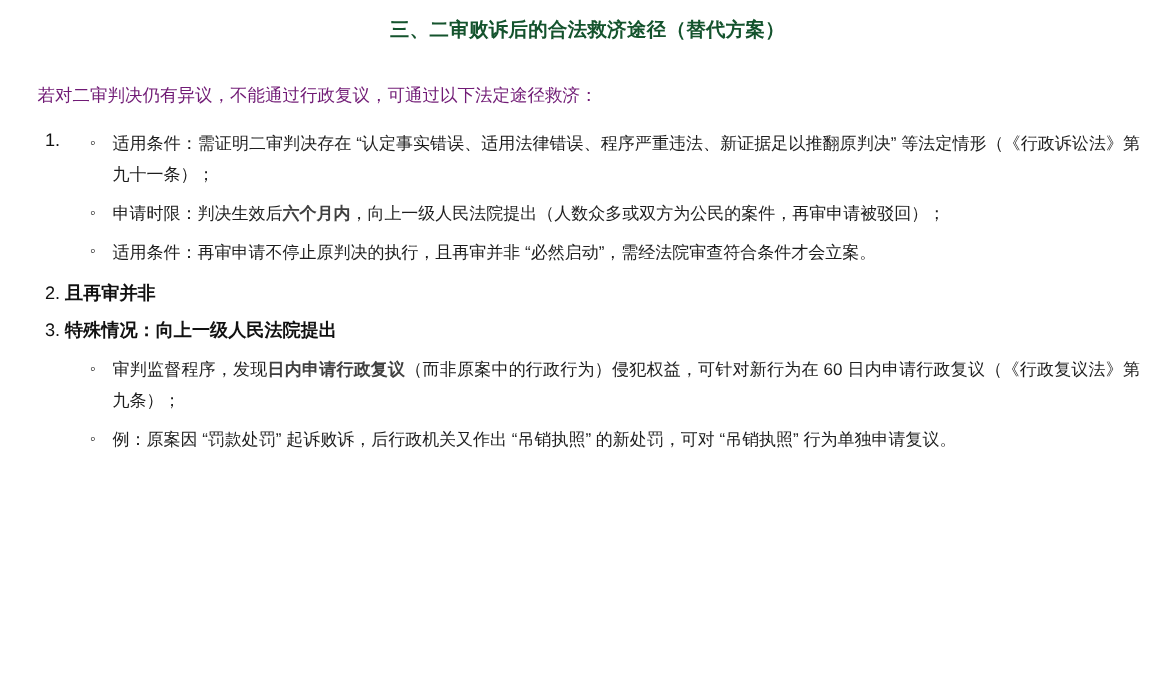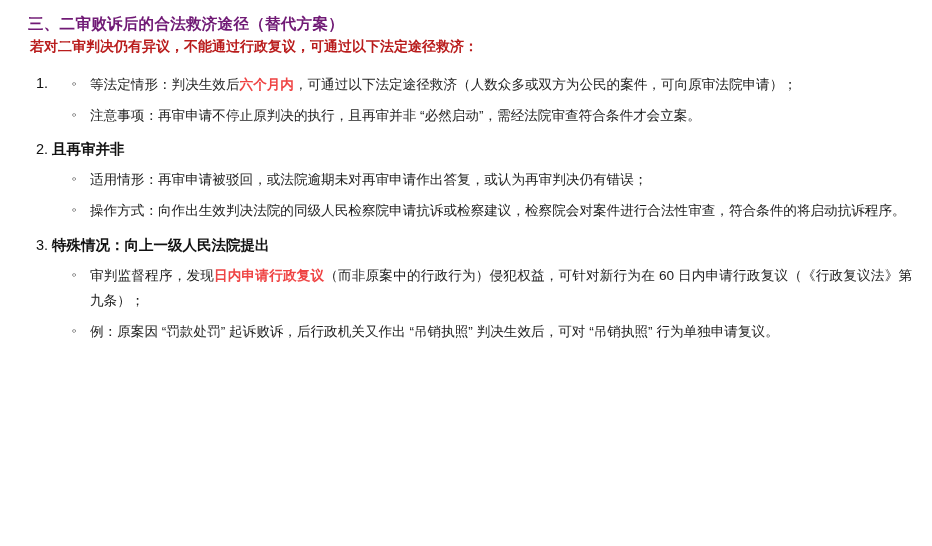--- a/index.html
+++ b/index.html
@@ -14,30 +14,30 @@
     color: #1a1a1a;
     overflow: hidden;
   }
   .page {
     padding: 8px 20px 0 28px;
     box-sizing: border-box;
   }
   .section-title {
     font-size: 15.5px;
     font-weight: bold;
-    color: #701a75;
-    margin: 6px 0 0 0;
+    color: #14532d;
+    margin: 6px 0 30px 0;
     letter-spacing: 0.3px;
+    text-align: center;
   }
   .lead {
     font-size: 14px;
-    color: #b91c1c;
+    color: #701a75;
     margin: 0 0 13px 2px;
     line-height: 1.7;
-    font-weight: bold;
   }
   ol.steps {
     list-style: none;
     margin: 0;
     padding: 0;
     counter-reset: stepcount;
   }
   ol.steps > li.step {
     margin: 0 0 6px 0;
     padding: 0 0 0 0;
@@ -76,49 +76,46 @@
     content: "\25E6";
     position: absolute;
     left: 44px;
     top: 0;
     font-size: 13px;
     color: #1d1d1d;
     line-height: 1.85;
   }
   .sub b {
     font-weight: bold;
-    color: #ef4444;
+    color: #404040;
   }
 </style>
 </head>
 <body>
 
 <div class="page">
 
   <div class="section-title">三、二审败诉后的合法救济途径（替代方案）</div>
 
   <p class="lead">若对二审判决仍有异议，不能通过行政复议，可通过以下法定途径救济：</p>
 
   <ol class="steps" id="steps-root">
       <li class="step">
         <div class="step-head"><span class="num">1.</span></div>
         <ul class="subs">
-          <li class="sub"><span>等法定情形：判决生效后</span><b>六个月内</b><span>，可通过以下法定途径救济（人数众多或双方为公民的案件，可向原审法院申请）；</span></li>
-          <li class="sub"><span>注意事项：再审申请不停止原判决的执行，且再审并非 “必然启动”，需经法院审查符合条件才会立案。</span></li>
+          <li class="sub"><span>适用条件：需证明二审判决存在 “认定事实错误、适用法律错误、程序严重违法、新证据足以推翻原判决” 等法定情形（《行政诉讼法》第九十一条）；</span></li>
+          <li class="sub"><span>申请时限：判决生效后</span><b>六个月内</b><span>，向上一级人民法院提出（人数众多或双方为公民的案件，再审申请被驳回）；</span></li>
+          <li class="sub"><span>适用条件：再审申请不停止原判决的执行，且再审并非 “必然启动”，需经法院审查符合条件才会立案。</span></li>
         </ul>
       </li>
       <li class="step">
         <div class="step-head"><span class="num">2.</span><span>且再审并非</span></div>
-        <ul class="subs">
-          <li class="sub"><span>适用情形：再审申请被驳回，或法院逾期未对再审申请作出答复，或认为再审判决仍有错误；</span></li>
-          <li class="sub"><span>操作方式：向作出生效判决法院的同级人民检察院申请抗诉或检察建议，检察院会对案件进行合法性审查，符合条件的将启动抗诉程序。</span></li>
-        </ul>
       </li>
       <li class="step">
         <div class="step-head"><span class="num">3.</span><span>特殊情况：向上一级人民法院提出</span></div>
         <ul class="subs">
           <li class="sub"><span>审判监督程序，发现</span><b>日内申请行政复议</b><span>（而非原案中的行政行为）侵犯权益，可针对新行为在 60 日内申请行政复议（《行政复议法》第九条）；</span></li>
-          <li class="sub"><span>例：原案因 “罚款处罚” 起诉败诉，后行政机关又作出 “吊销执照” 判决生效后，可对 “吊销执照” 行为单独申请复议。</span></li>
+          <li class="sub"><span>例：原案因 “罚款处罚” 起诉败诉，后行政机关又作出 “吊销执照” 的新处罚，可对 “吊销执照” 行为单独申请复议。</span></li>
         </ul>
       </li>
     </ol>
 
 </div>
 
 </body></html>

